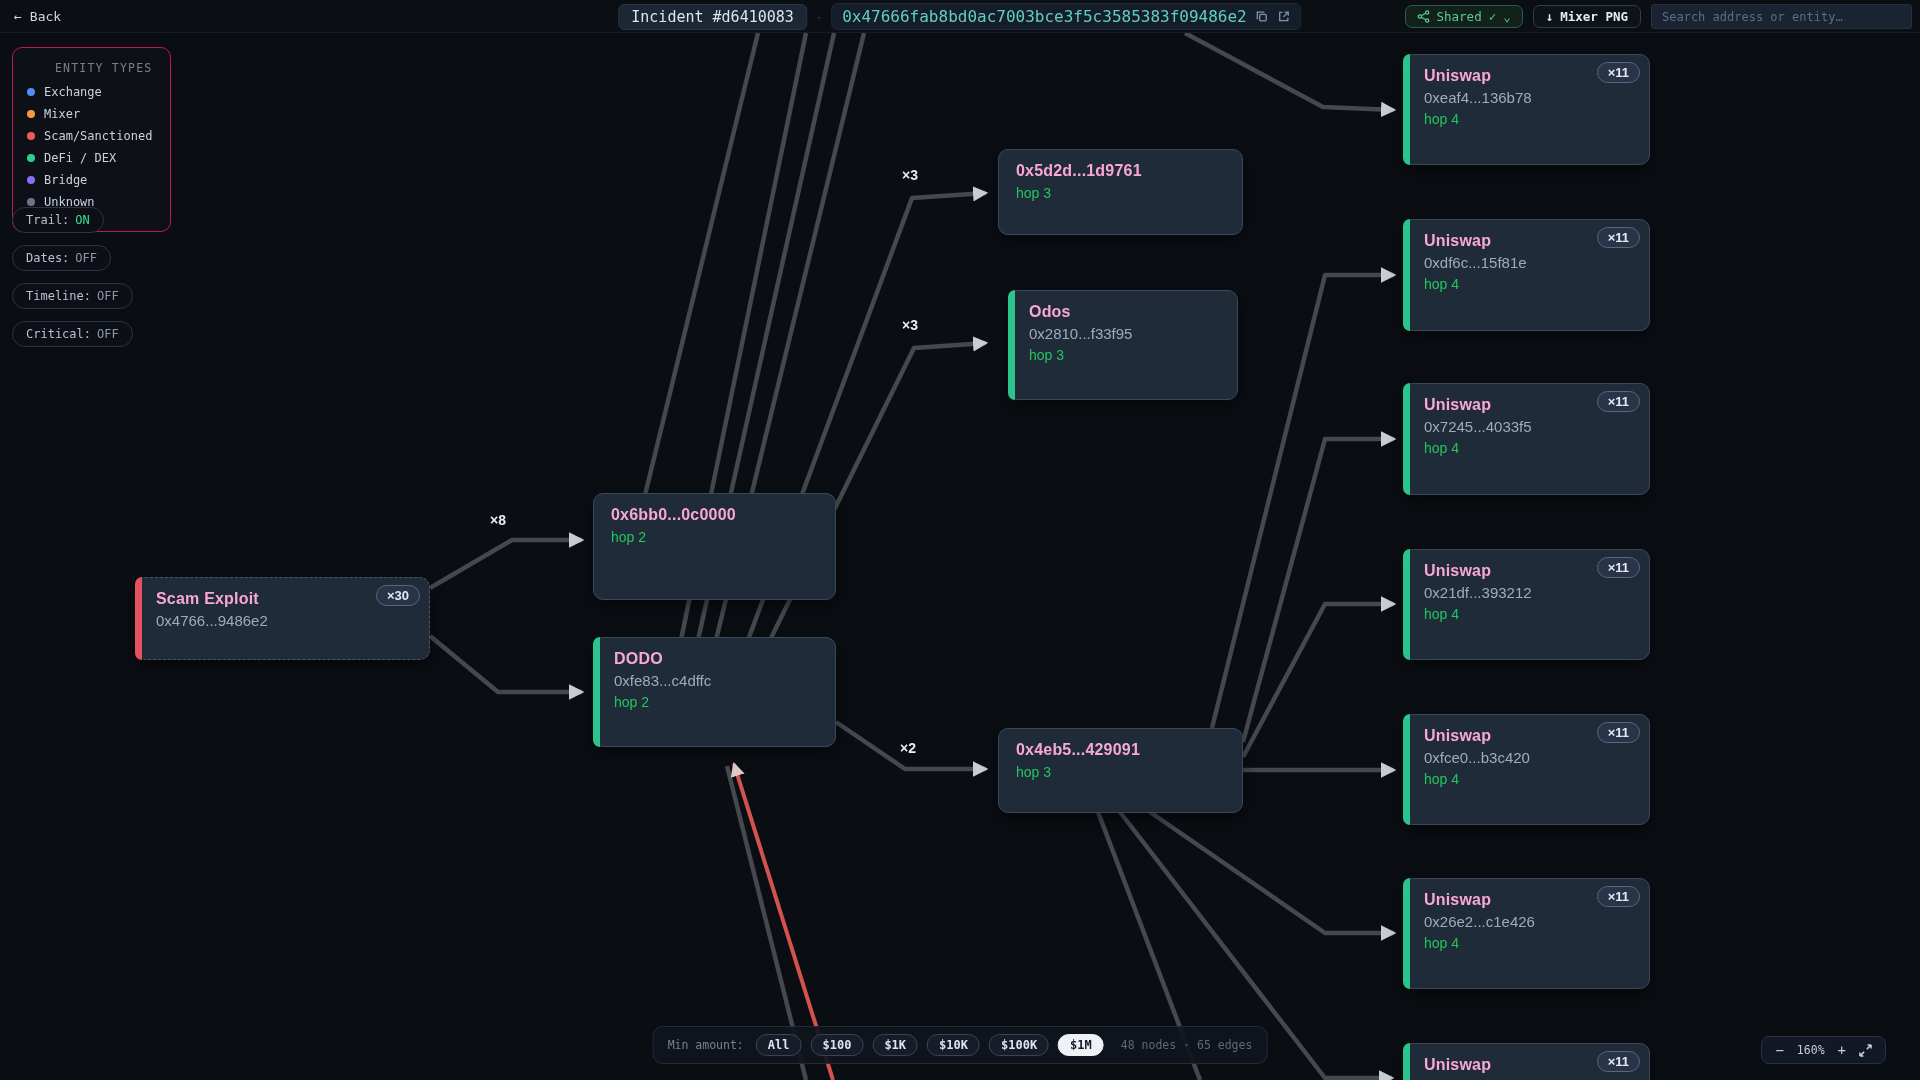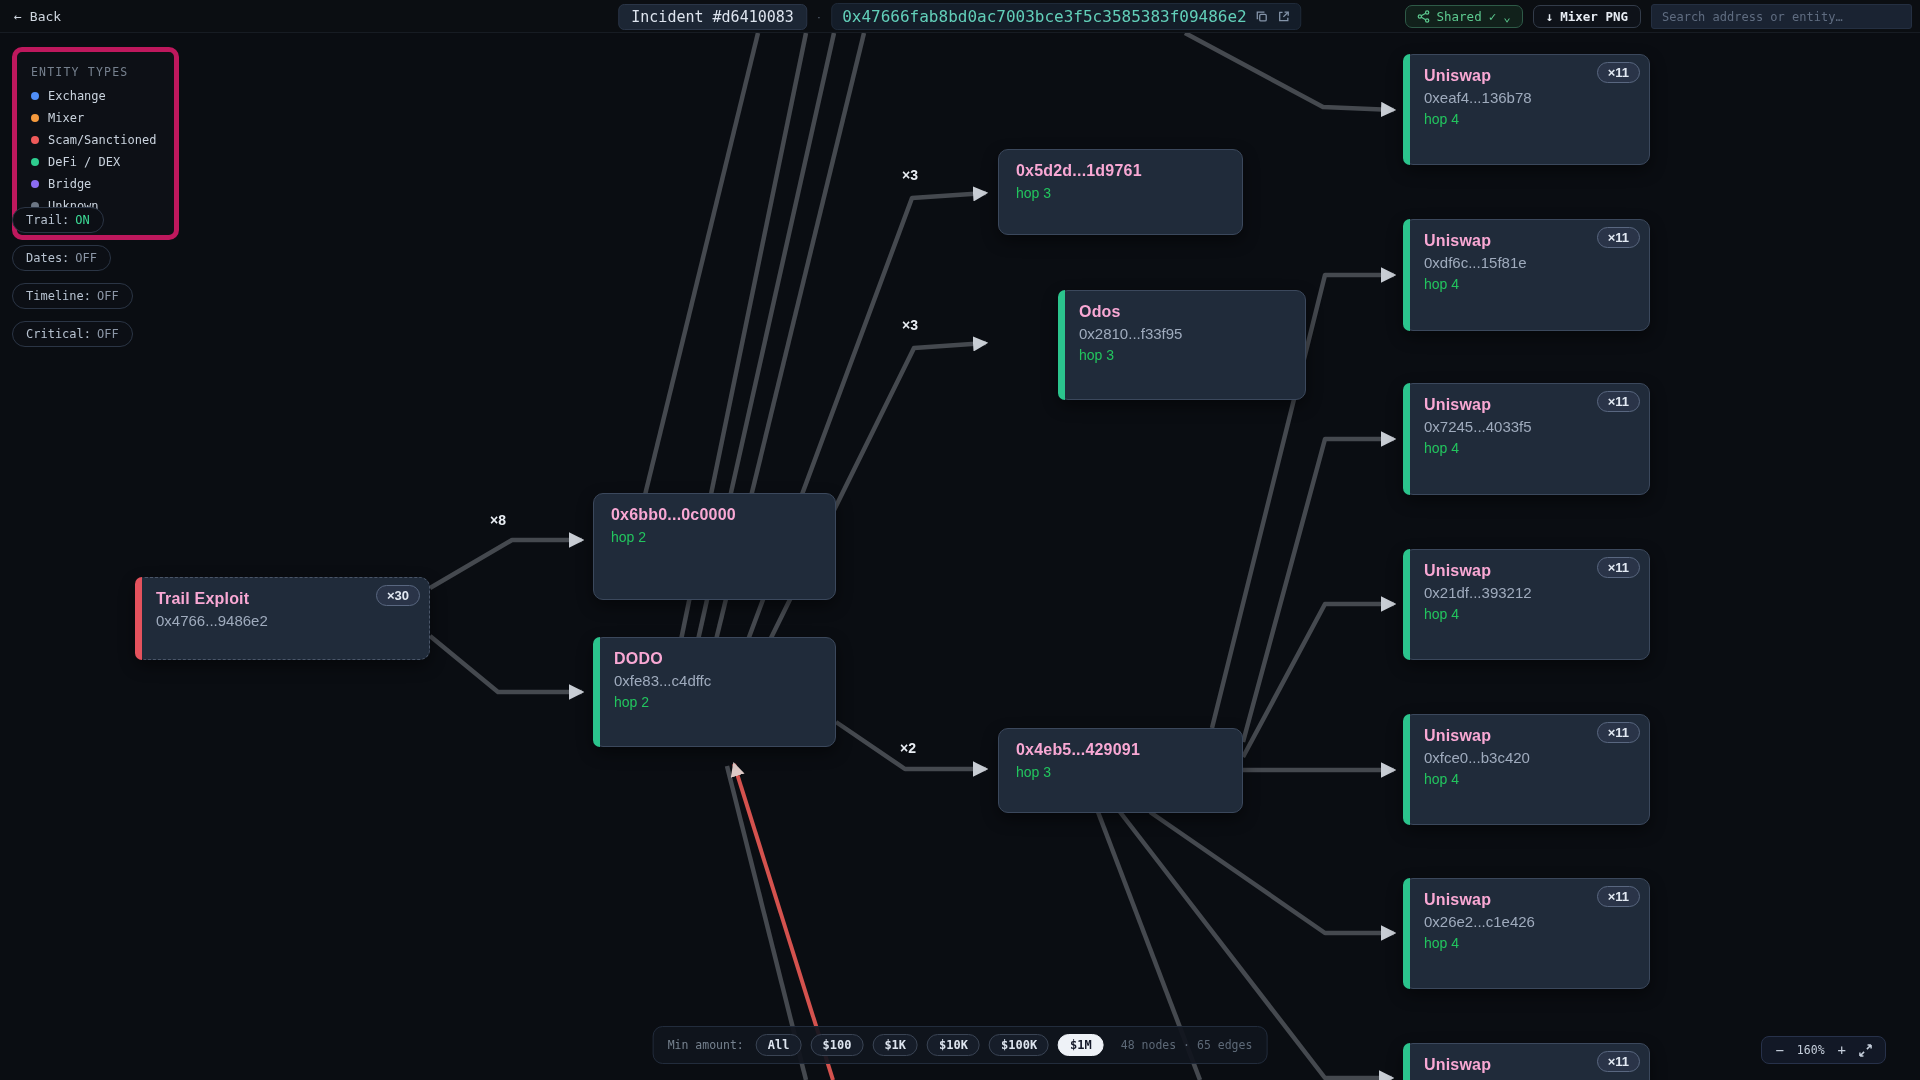--- a/index.html
+++ b/index.html
@@ -27,21 +27,21 @@
     border-radius:7px; padding:3px 11px; cursor:pointer; }
   .export-btn { display:flex; align-items:center; gap:7px; border:1px solid #333c4a; background:#0e1219;
     color:#e7ecf3; font-family:"DejaVu Sans Mono", monospace; font-size:12.5px; font-weight:bold;
     border-radius:7px; padding:3px 12px; cursor:pointer; }
   .search-input { width:261px; height:25px; background:#1a2332; border:1px solid #242f41; border-radius:3px;
     color:#c7d1df; font-family:"DejaVu Sans Mono", monospace; font-size:12px; padding:0 10px; outline:none; }
   .search-input::placeholder { color:#5f6c80; }
 
   
   #legend { position:absolute; left:12px; top:47px; z-index:10; background:#0d1016;
-    border:5px solid #be185d; border-radius:10px; padding:13px 18px 14px 14px; }
+    border:1px solid #be185d; border-radius:10px; padding:13px 18px 14px 14px;text-align:right; }
   #legend .lg-title { font-family:"DejaVu Sans Mono", monospace; font-size:11.5px; color:#76818f;
     letter-spacing:1.2px; margin-bottom:10px; }
   .lg-item { display:flex; align-items:center; gap:9px; margin:8px 0;
     font-family:"DejaVu Sans Mono", monospace; font-size:12px; color:#c9d2dd; }
   .lg-dot { width:8px; height:8px; border-radius:50%; flex:0 0 auto; }
 
   
   #toggles { position:absolute; left:12px; top:207px; z-index:10; display:flex; flex-direction:column;
     align-items:flex-start; gap:12px; }
   .toggle { display:inline-flex; align-items:center; gap:6px; border:1px solid #2b3545; background:#0c0f15;
@@ -211,42 +211,42 @@
   </svg>
 
   <span class="elabel" style="left:490px; top:512px;">×8</span>
   <span class="elabel" style="left:902px; top:167px;">×3</span>
   <span class="elabel" style="left:902px; top:317px;">×3</span>
   <span class="elabel" style="left:900px; top:740px;">×2</span>
 
   <div class="node dashed" style="left:135px; top:577px; width:295px; height:83px;">
     <span class="accent red"></span>
     <span class="n-badge">×30</span>
-    <div class="n-title">Trail Exploit</div>
+    <div class="n-title">Scam Exploit</div>
     <div class="n-addr">0x4766...9486e2</div>
   </div>
 
   <div class="node plain" style="left:593px; top:493px; width:243px; height:107px;">
     <div class="n-title">0x6bb0...0c0000</div>
     <div class="n-hop">hop 2</div>
   </div>
 
   <div class="node" style="left:593px; top:637px; width:243px; height:110px;">
     <span class="accent green"></span>
     <div class="n-title">DODO</div>
     <div class="n-addr">0xfe83...c4dffc</div>
     <div class="n-hop">hop 2</div>
   </div>
 
   <div class="node plain" style="left:998px; top:149px; width:245px; height:86px;">
     <div class="n-title">0x5d2d...1d9761</div>
     <div class="n-hop">hop 3</div>
   </div>
 
-  <div class="node" style="left:1058px; top:290px; width:248px; height:110px;">
+  <div class="node" style="left:1008px; top:290px; width:230px; height:110px;">
     <span class="accent green"></span>
     <div class="n-title">Odos</div>
     <div class="n-addr">0x2810...f33f95</div>
     <div class="n-hop">hop 3</div>
   </div>
 
   <div class="node plain" style="left:998px; top:728px; width:245px; height:85px;">
     <div class="n-title">0x4eb5...429091</div>
     <div class="n-hop">hop 3</div>
   </div>

